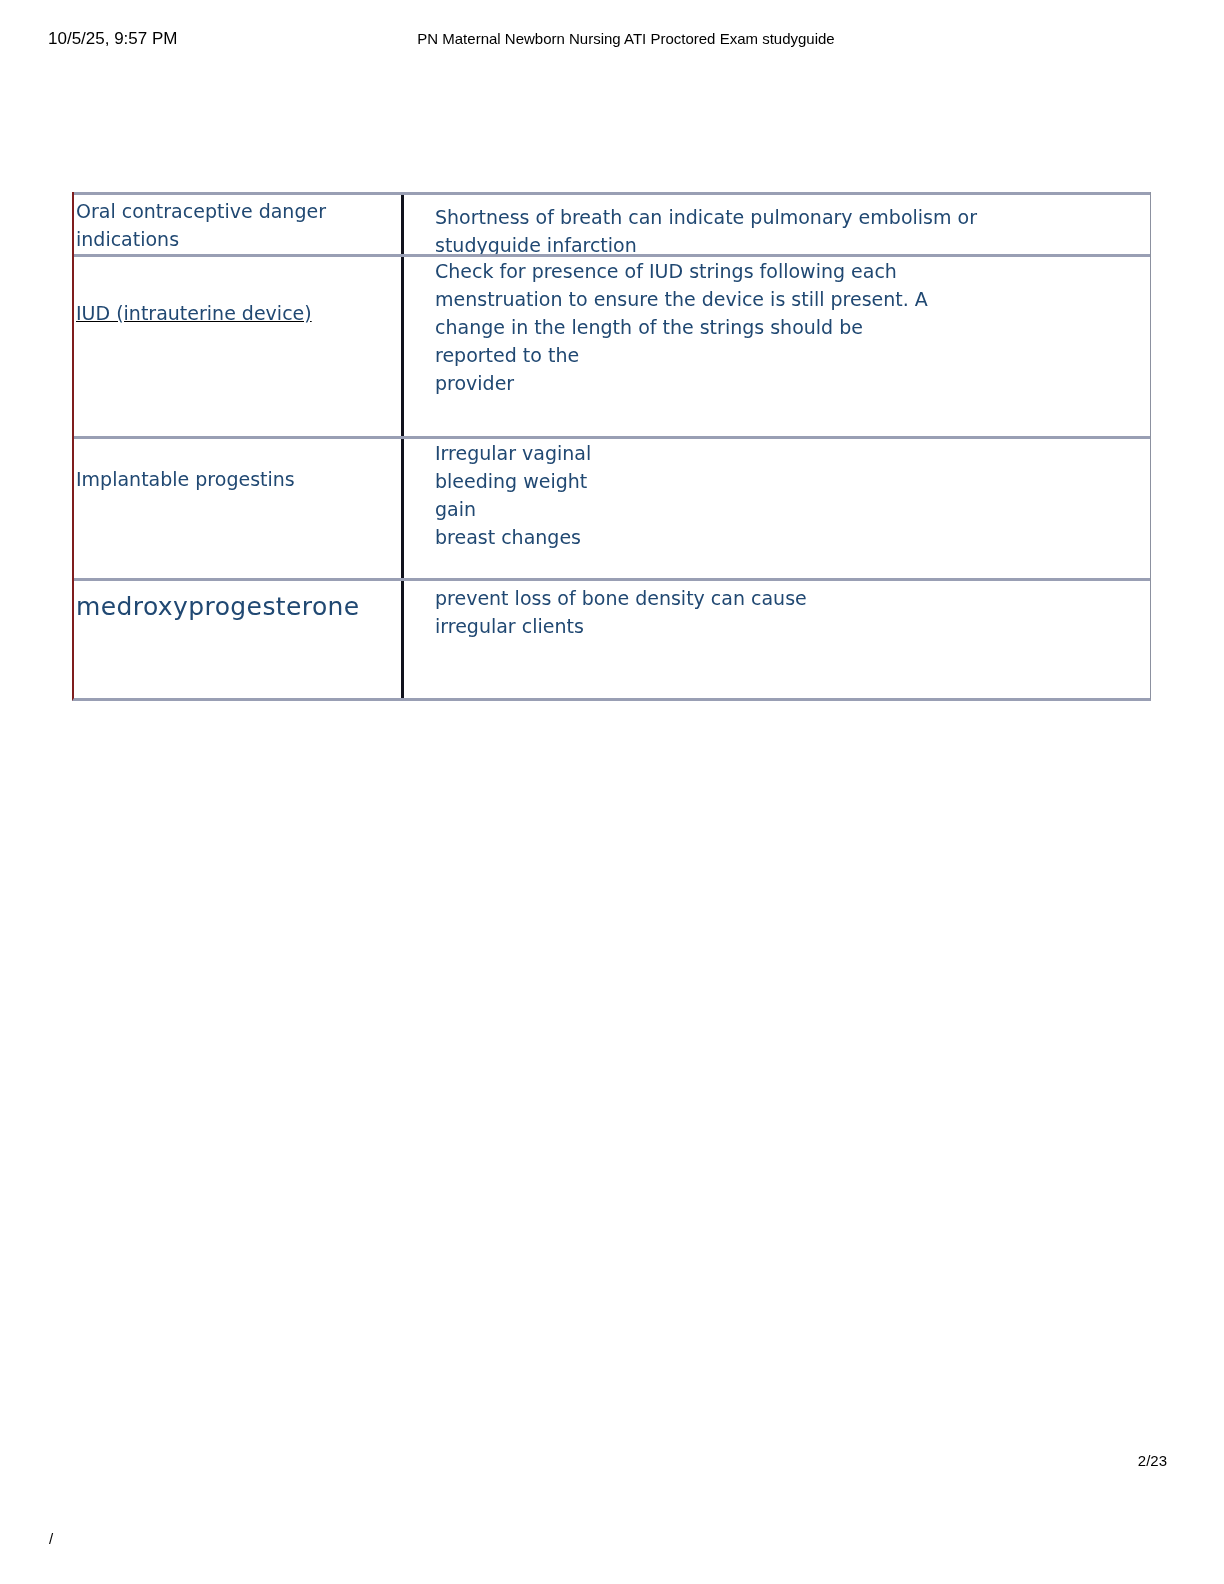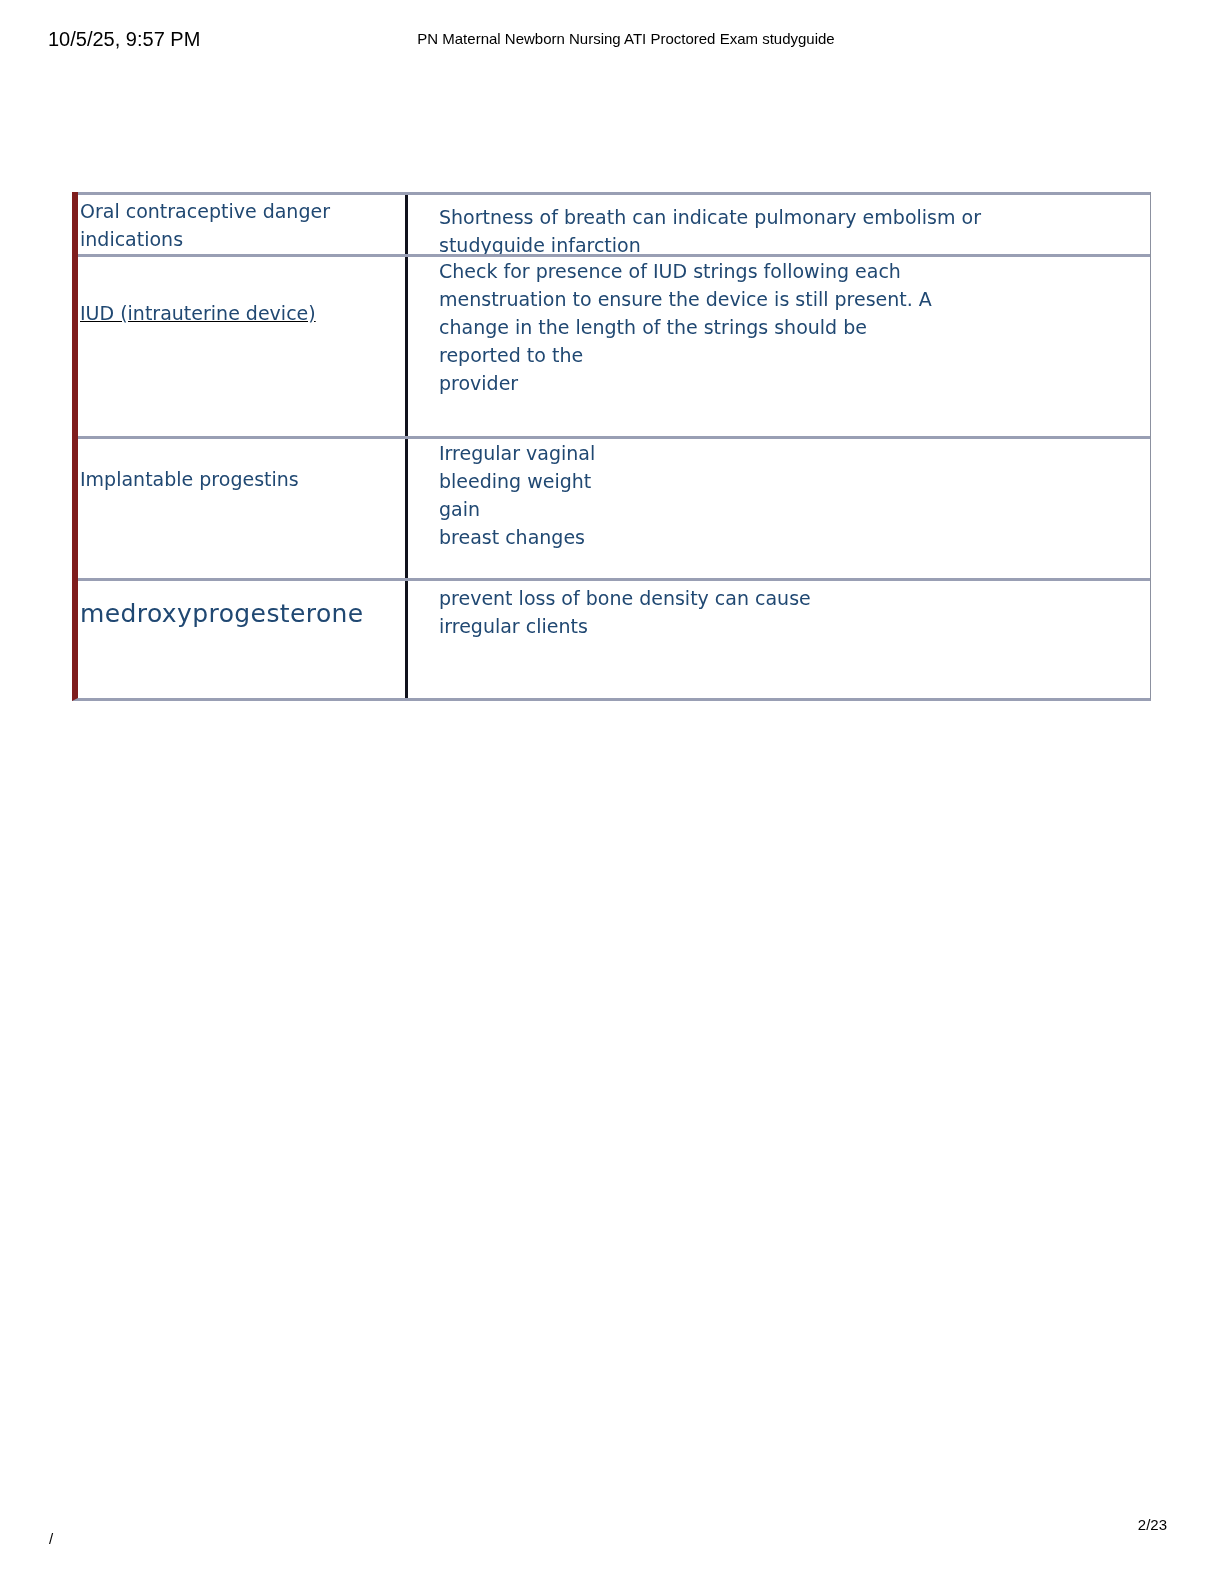--- a/index.html
+++ b/index.html
@@ -8,40 +8,40 @@
     width: 1224px;
     height: 1584px;
     background: #ffffff;
     overflow: hidden;
     font-family: "Liberation Sans", "DejaVu Sans", sans-serif;
   }
 
   
   .hdr-timestamp {
     position: absolute; left: 48px; top: 30px;
-    font-size: 20px; line-height: 18px; color: #000000;
+    font-size: 17px; line-height: 18px; color: #000000;
   }
   .hdr-title {
     position: absolute; left: 0; right: 0; top: 30px;
     text-align: center; transform: translateX(14px);
     font-size: 15px; line-height: 18px; color: #000000;
   }
   .ftr-left {
     position: absolute; left: 49px; top: 1530px;
     font-size: 15px; line-height: 18px; color: #000000;
   }
   .ftr-right {
-    position: absolute; right: 57px; top: 1516px;
+    position: absolute; right: 57px; top: 1452px;
     font-size: 15px; line-height: 18px; color: #000000;
   }
 
   
   .study-table {
     position: absolute; left: 72px; top: 192px; width: 1079px;
-    border-left: 6px solid #7f1d1d;
+    border-left: 2px solid #7f1d1d;
     border-right: 1px solid #8C91A0;
     border-bottom: 3px solid #999FB4;
     box-sizing: border-box;
   }
   .trow { display: flex; border-top: 3px solid #999FB4; overflow: hidden; }
   .r1 { height: 59px; }
   .r2 { height: 179px; }
   .r3 { height: 139px; }
   .r4 { height: 117px; }
 
@@ -56,21 +56,21 @@
   .line {
     font-family: "DejaVu Sans", "Liberation Sans", sans-serif;
     font-size: 19px; line-height: 28px;
     color: #204872;
     white-space: nowrap;
   }
   .gap { }
 
   .t2 { padding-top: 42px; text-decoration: underline; }
   .t3 { padding-top: 26px; }
-  .t4 { padding-top: 16px; }
+  .t4 { padding-top: 9px; }
   .t4 .line { font-size: 25px; line-height: 34px; letter-spacing: 0.4px; }
   .d1 { padding-top: 8px; }
   .d4 { padding-top: 3px; }
 </style>
 </head>
 <body>
 
 <div class="page">
 
   <div class="hdr-timestamp">10/5/25, 9:57 PM</div>

